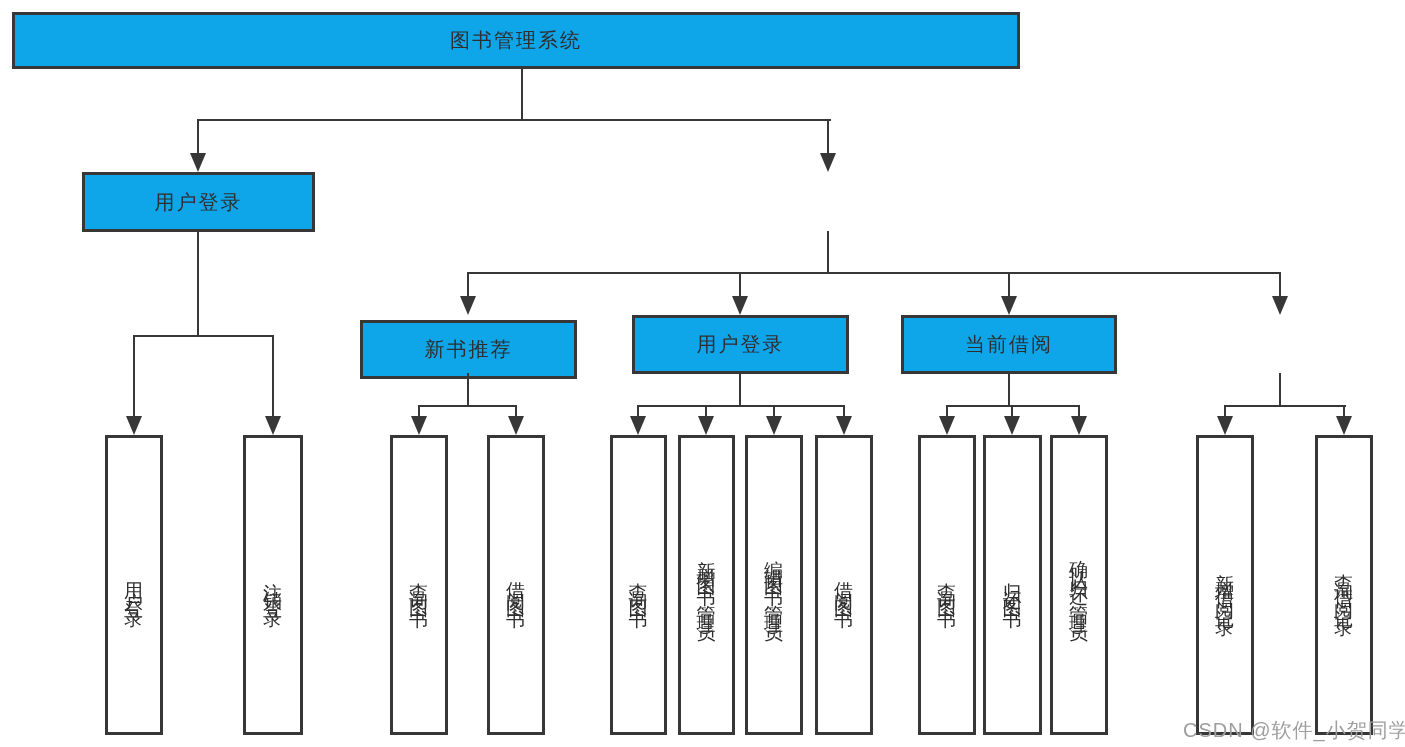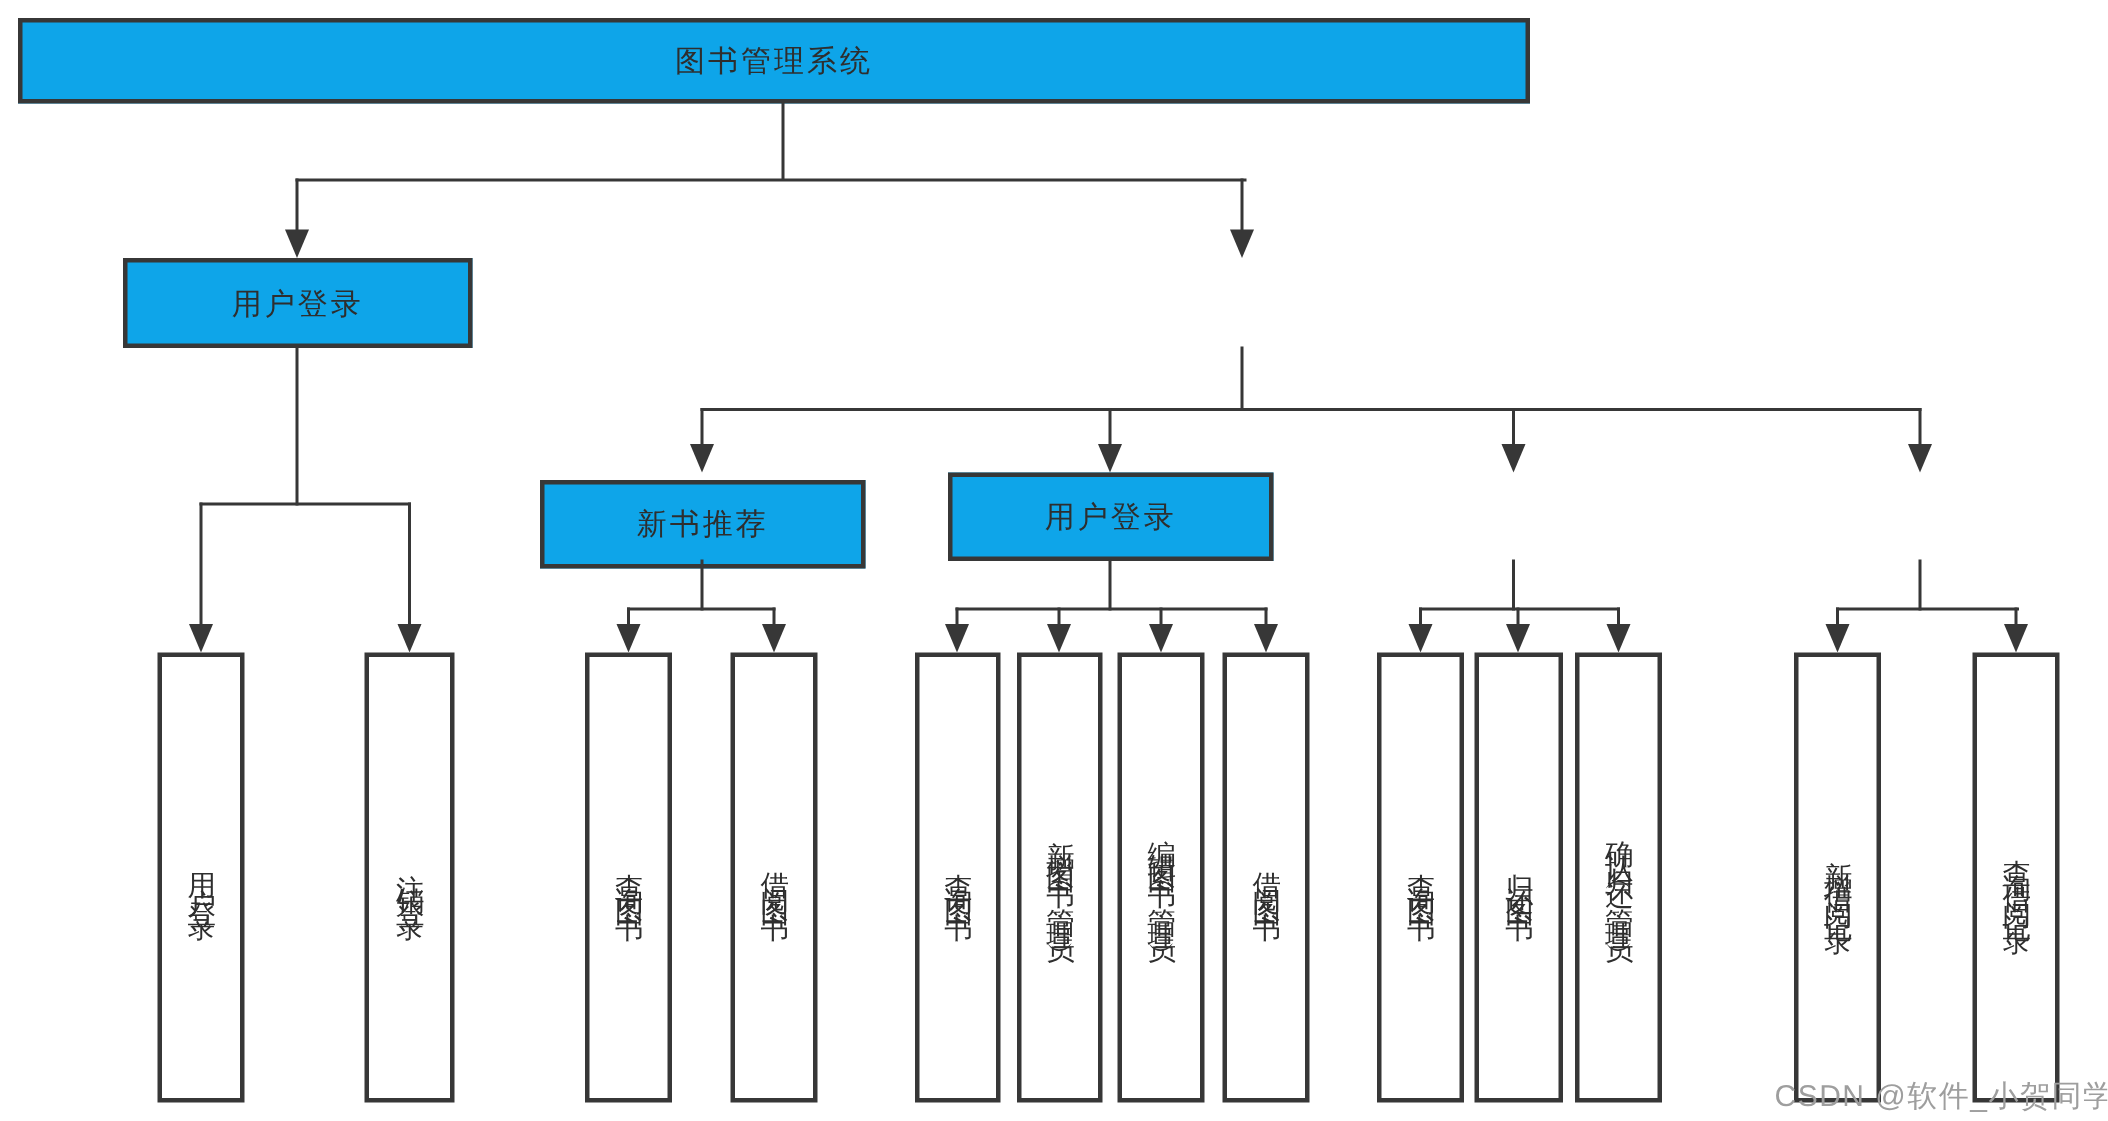--- a/index.html
+++ b/index.html
@@ -106,20 +106,23 @@
   <div class="arrow" style="left:1001px; top:296px;"></div>
   <div class="vline" style="left:1279px; top:272px; height:26px;"></div>
   <div class="arrow" style="left:1272px; top:296px;"></div>
 
   <div class="hbox" style="left:360px; top:320px; width:217px; height:59px;">
     <span>新书推荐</span>
   </div>
   <div class="hbox" style="left:632px; top:315px; width:217px; height:59px;">
     <span>用户登录</span>
   </div>
+  <div class="hbox" style="left:901px; top:315px; width:216px; height:59px;">
+    <span>当前借阅</span>
+  </div>
 
   <div class="vline" style="left:467px; top:373px; height:34px;"></div>
   <div class="hline" style="left:418px; top:405px; width:99px;"></div>
   <div class="vline" style="left:418px; top:405px; height:13px;"></div>
   <div class="arrow" style="left:411px; top:416px;"></div>
   <div class="vline" style="left:515px; top:405px; height:13px;"></div>
   <div class="arrow" style="left:508px; top:416px;"></div>
 
   <div class="vline" style="left:739px; top:373px; height:34px;"></div>
   <div class="hline" style="left:637px; top:405px; width:208px;"></div>

